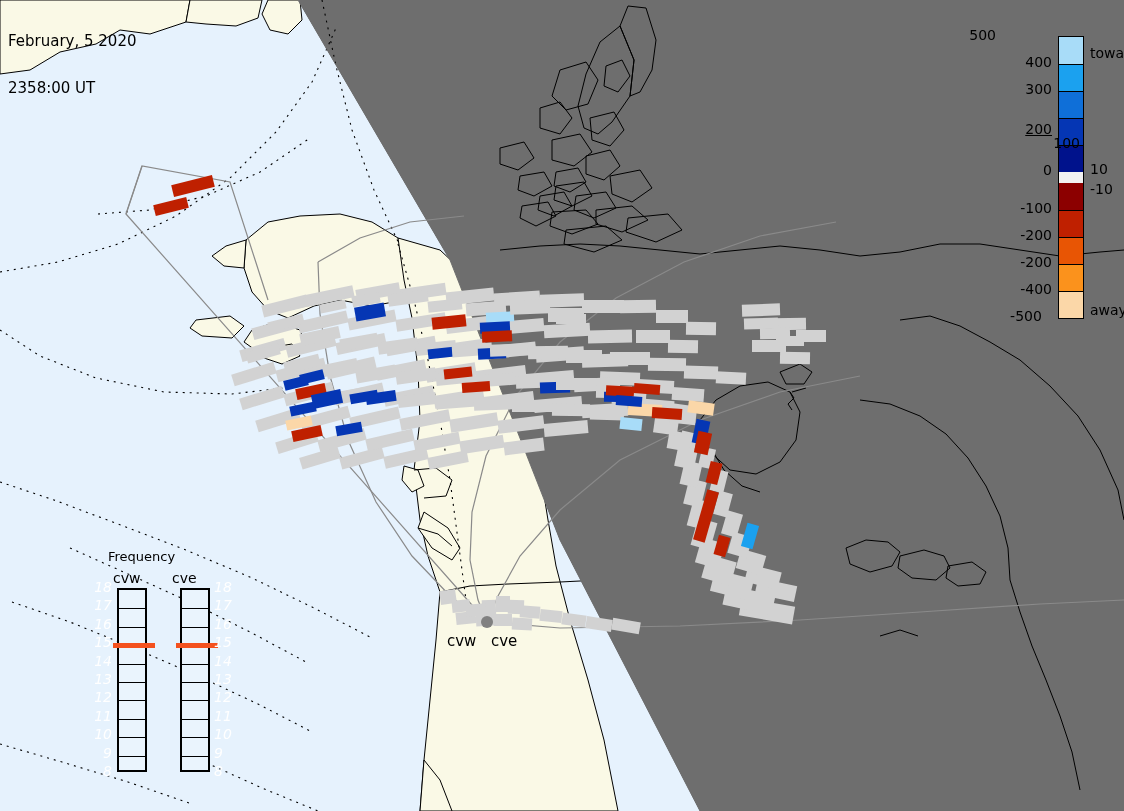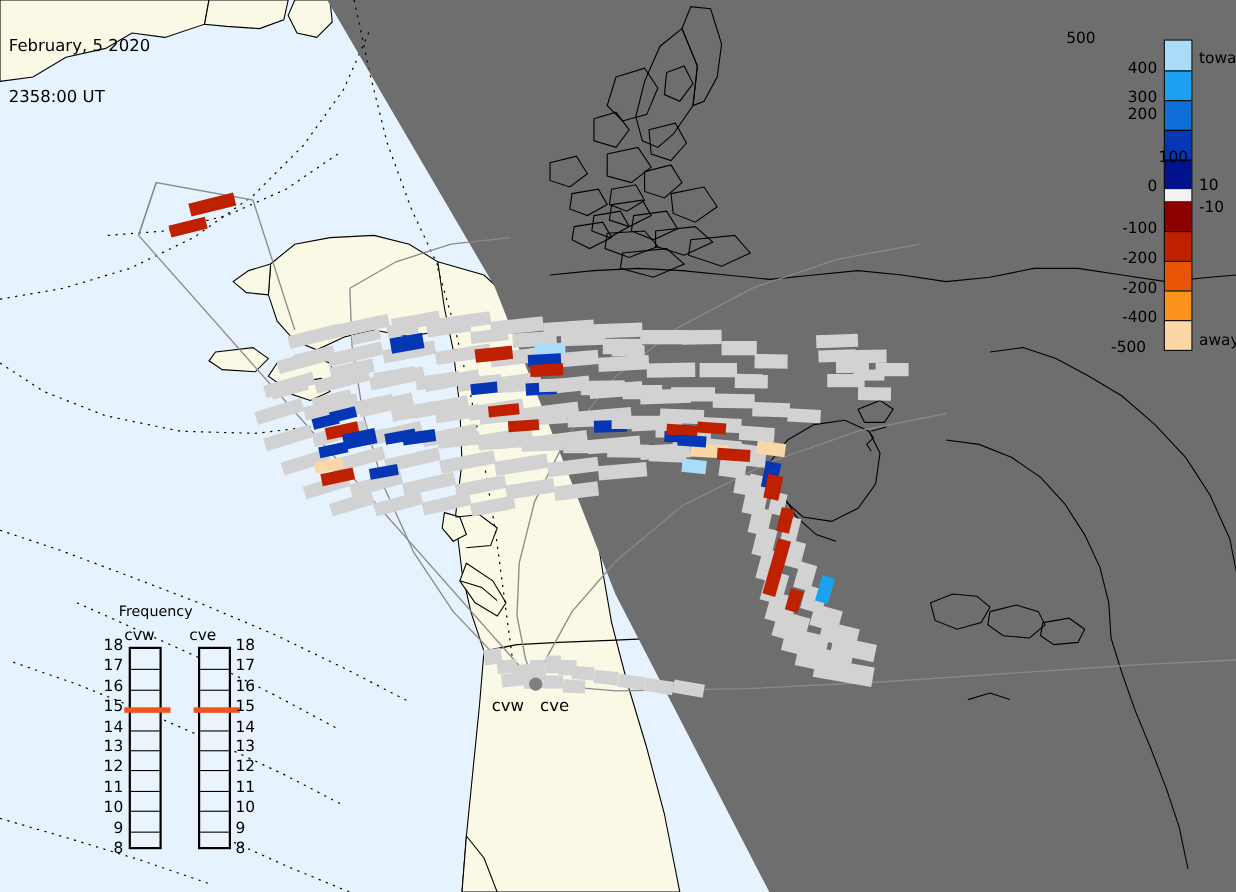--- a/index.html
+++ b/index.html
@@ -18,21 +18,21 @@
   #cbar-box{position:absolute;left:1058px;top:36px;width:26px;height:283px;border:1px solid #000;box-sizing:border-box;}
   .cb-band{position:absolute;left:0;width:100%;}
   .cb-sep{position:absolute;left:0;width:100%;height:1px;background:#000;}
   .cb-tick{position:absolute;right:0;font-size:14px;color:#000;text-align:right;white-space:nowrap;}
   .cb-side{position:absolute;font-size:14px;color:#000;white-space:nowrap;}
   
   #freq-title{position:absolute;left:108px;top:549px;font-size:13px;color:#000;}
   .freq-head{position:absolute;font-size:14px;color:#000;}
   .freq-box{position:absolute;width:30px;border:2px solid #000;box-sizing:border-box;background:#eaf4fd;}
   .freq-row{position:absolute;left:0;width:100%;height:1px;background:#000;}
-  .freq-tick{position:absolute;font-size:14px;color:#000000;white-space:nowrap;}
+  .freq-tick{position:absolute;font-size:14px;color:#ffffff;white-space:nowrap;font-style:italic;}
   .freq-mark{position:absolute;height:5px;background:#f4511e;}
   .site-lab{position:absolute;font-size:15px;color:#000;}
 </style>
 </head>
 <body>
 
 <div id="stage">
 
   <svg class="abs" style="left:0;top:0" width="1124" height="811">
     <defs>
@@ -392,21 +392,21 @@
       <div class="cb-sep" style="top: 199.942px;"></div>
       <div class="cb-band" style="top: 226.962px; height: 27.0192px; background: rgb(251, 146, 28);"></div>
       <div class="cb-sep" style="top: 226.962px;"></div>
       <div class="cb-band" style="top: 253.981px; height: 27.0192px; background: rgb(251, 215, 168);"></div>
       <div class="cb-sep" style="top: 253.981px;"></div>
     </div>
   <div id="cbar-ticks">
       <div class="cb-tick" style="top: 27px; left: 944px; width: 52px;">500</div>
       <div class="cb-tick" style="top: 54.0192px; left: 1000px; width: 52px;">400</div>
       <div class="cb-tick" style="top: 81.0385px; left: 1000px; width: 52px;">300</div>
-      <div class="cb-tick" style="top: 96px; left: 1000px; width: 52px;">200</div>
+      <div class="cb-tick" style="top: 121px; left: 1000px; width: 52px; text-decoration: underline;">200</div>
       <div class="cb-tick" style="top: 135.077px; left: 1028px; width: 52px;">100</div>
       <div class="cb-tick" style="top: 162.096px; left: 1000px; width: 52px;">0</div>
       <div class="cb-tick" style="top: 199.923px; left: 1000px; width: 52px;">-100</div>
       <div class="cb-tick" style="top: 226.942px; left: 1000px; width: 52px;">-200</div>
       <div class="cb-tick" style="top: 253.962px; left: 1000px; width: 52px;">-200</div>
       <div class="cb-tick" style="top: 280.981px; left: 1000px; width: 52px;">-400</div>
       <div class="cb-tick" style="top: 308px; left: 1000px; width: 52px; text-align: center;">-500</div>
     </div>
   <div class="cb-side" id="cb-toward" style="left:1090px;top:45px">toward</div>
   <div class="cb-side" id="cb-away" style="left:1090px;top:302px">away</div>

